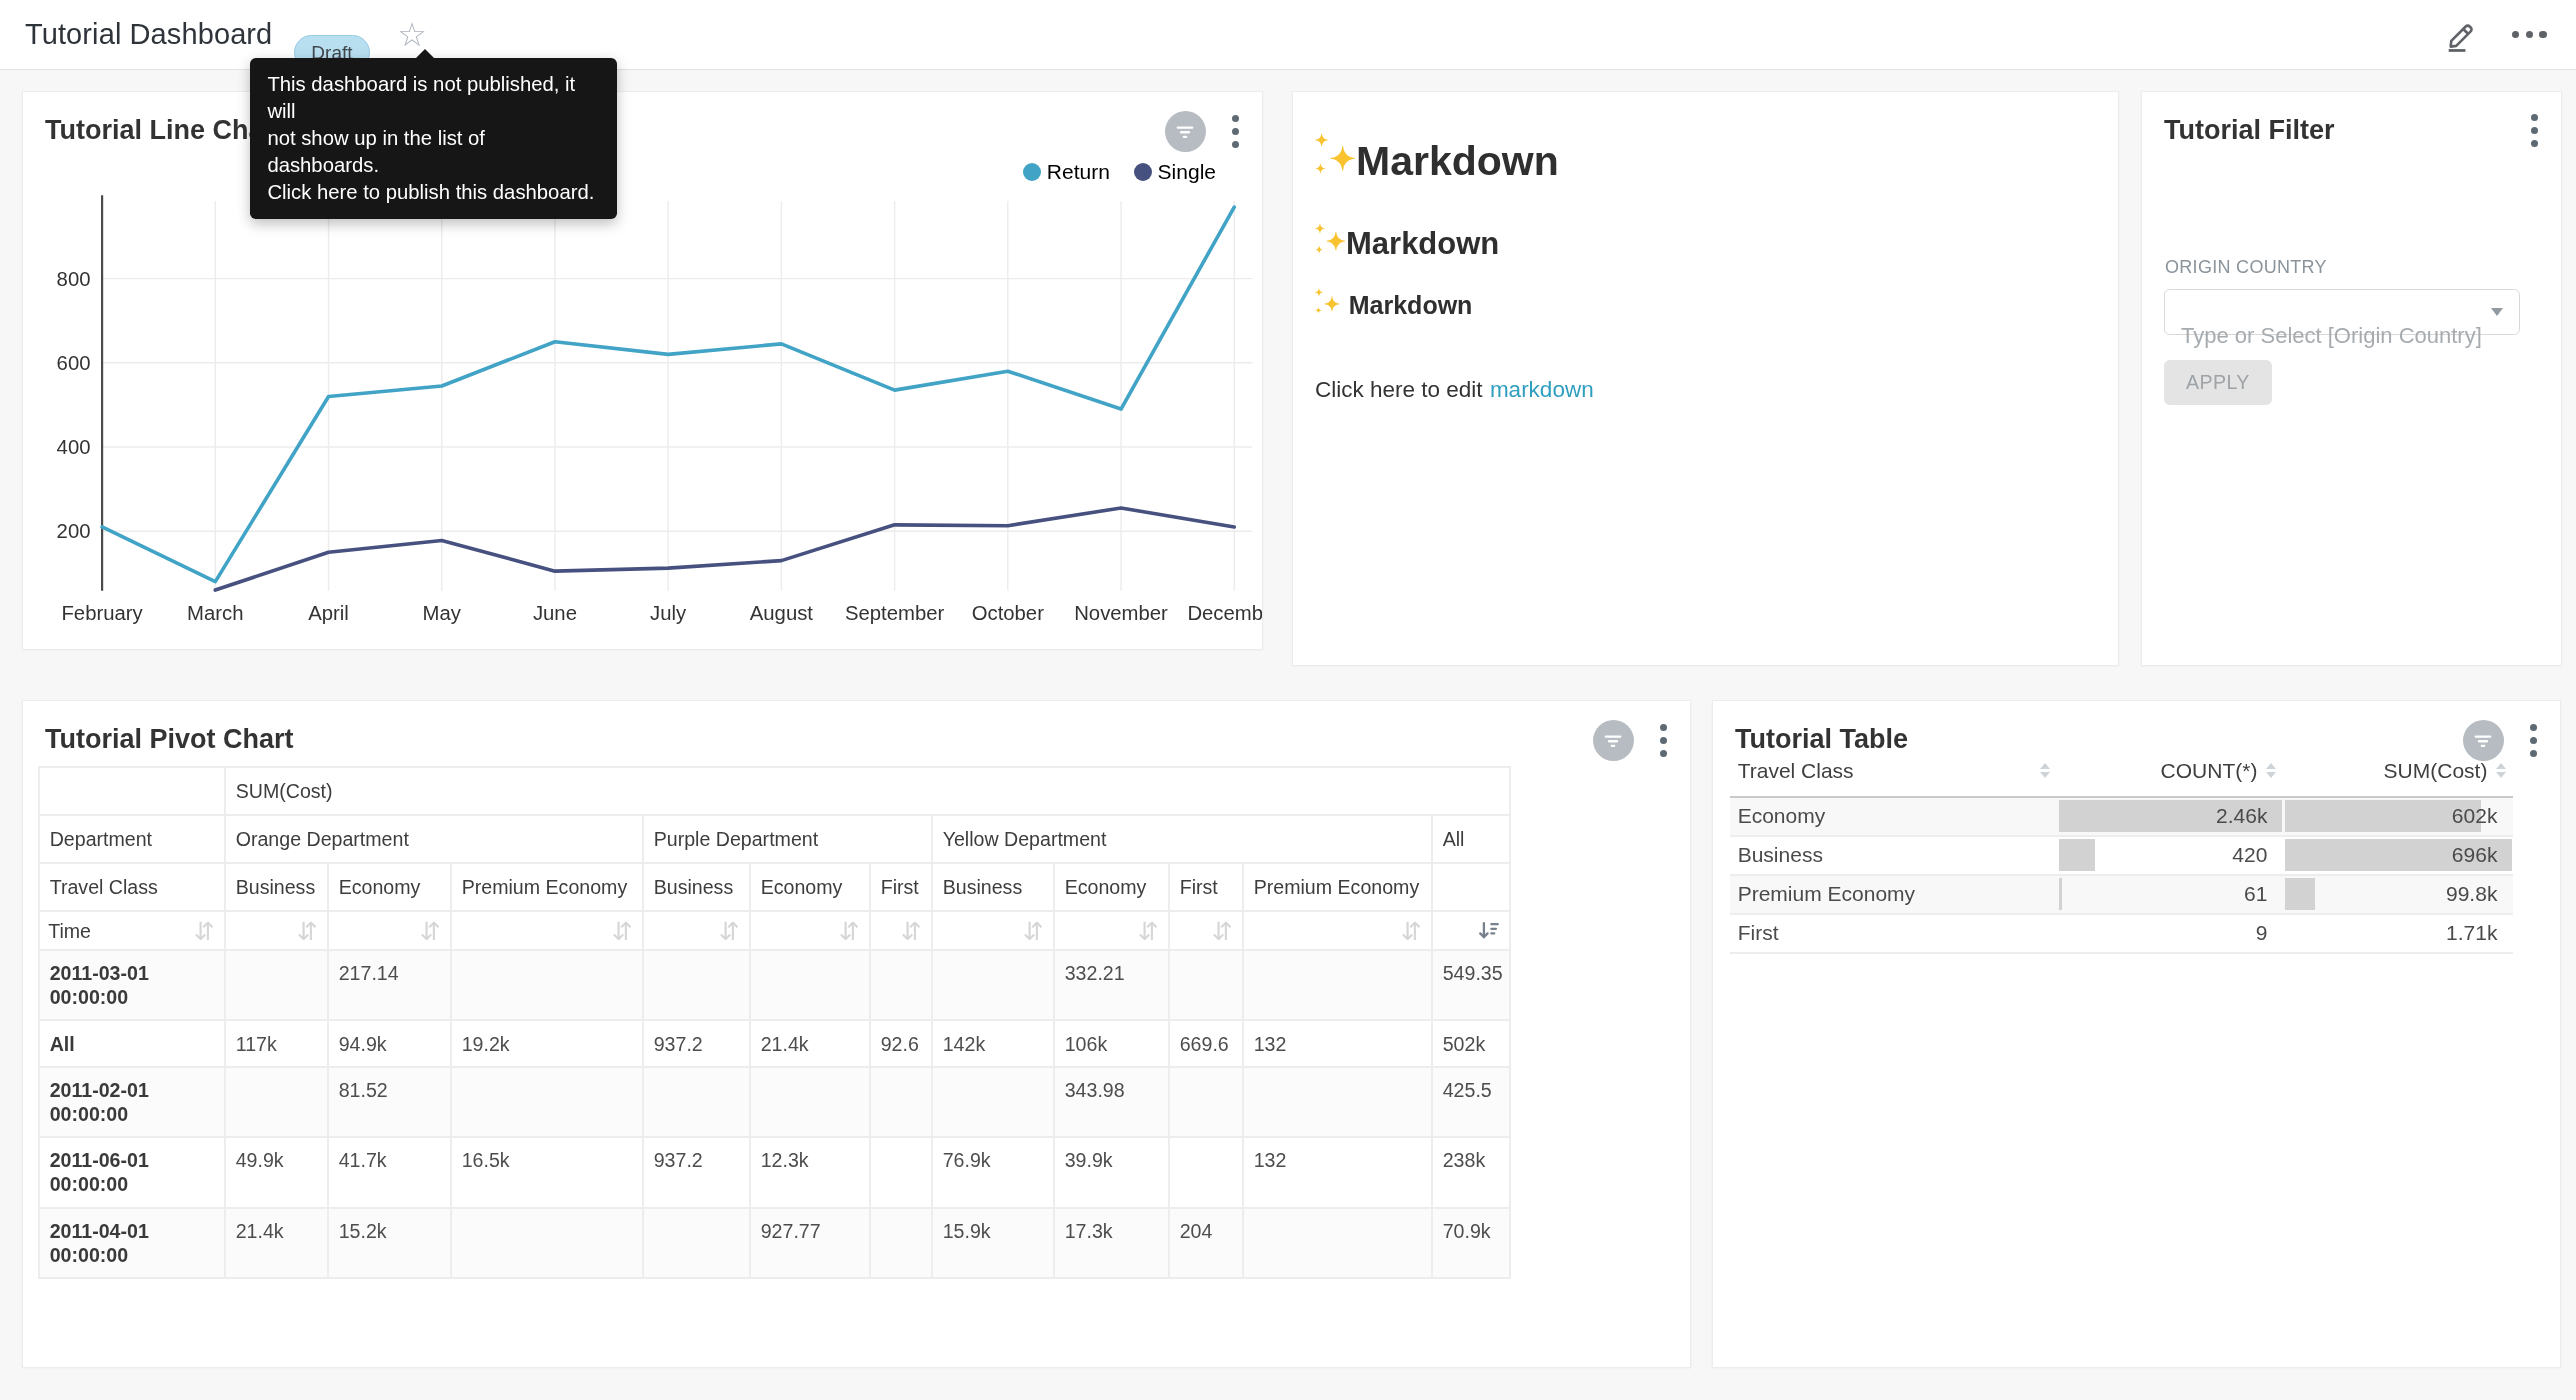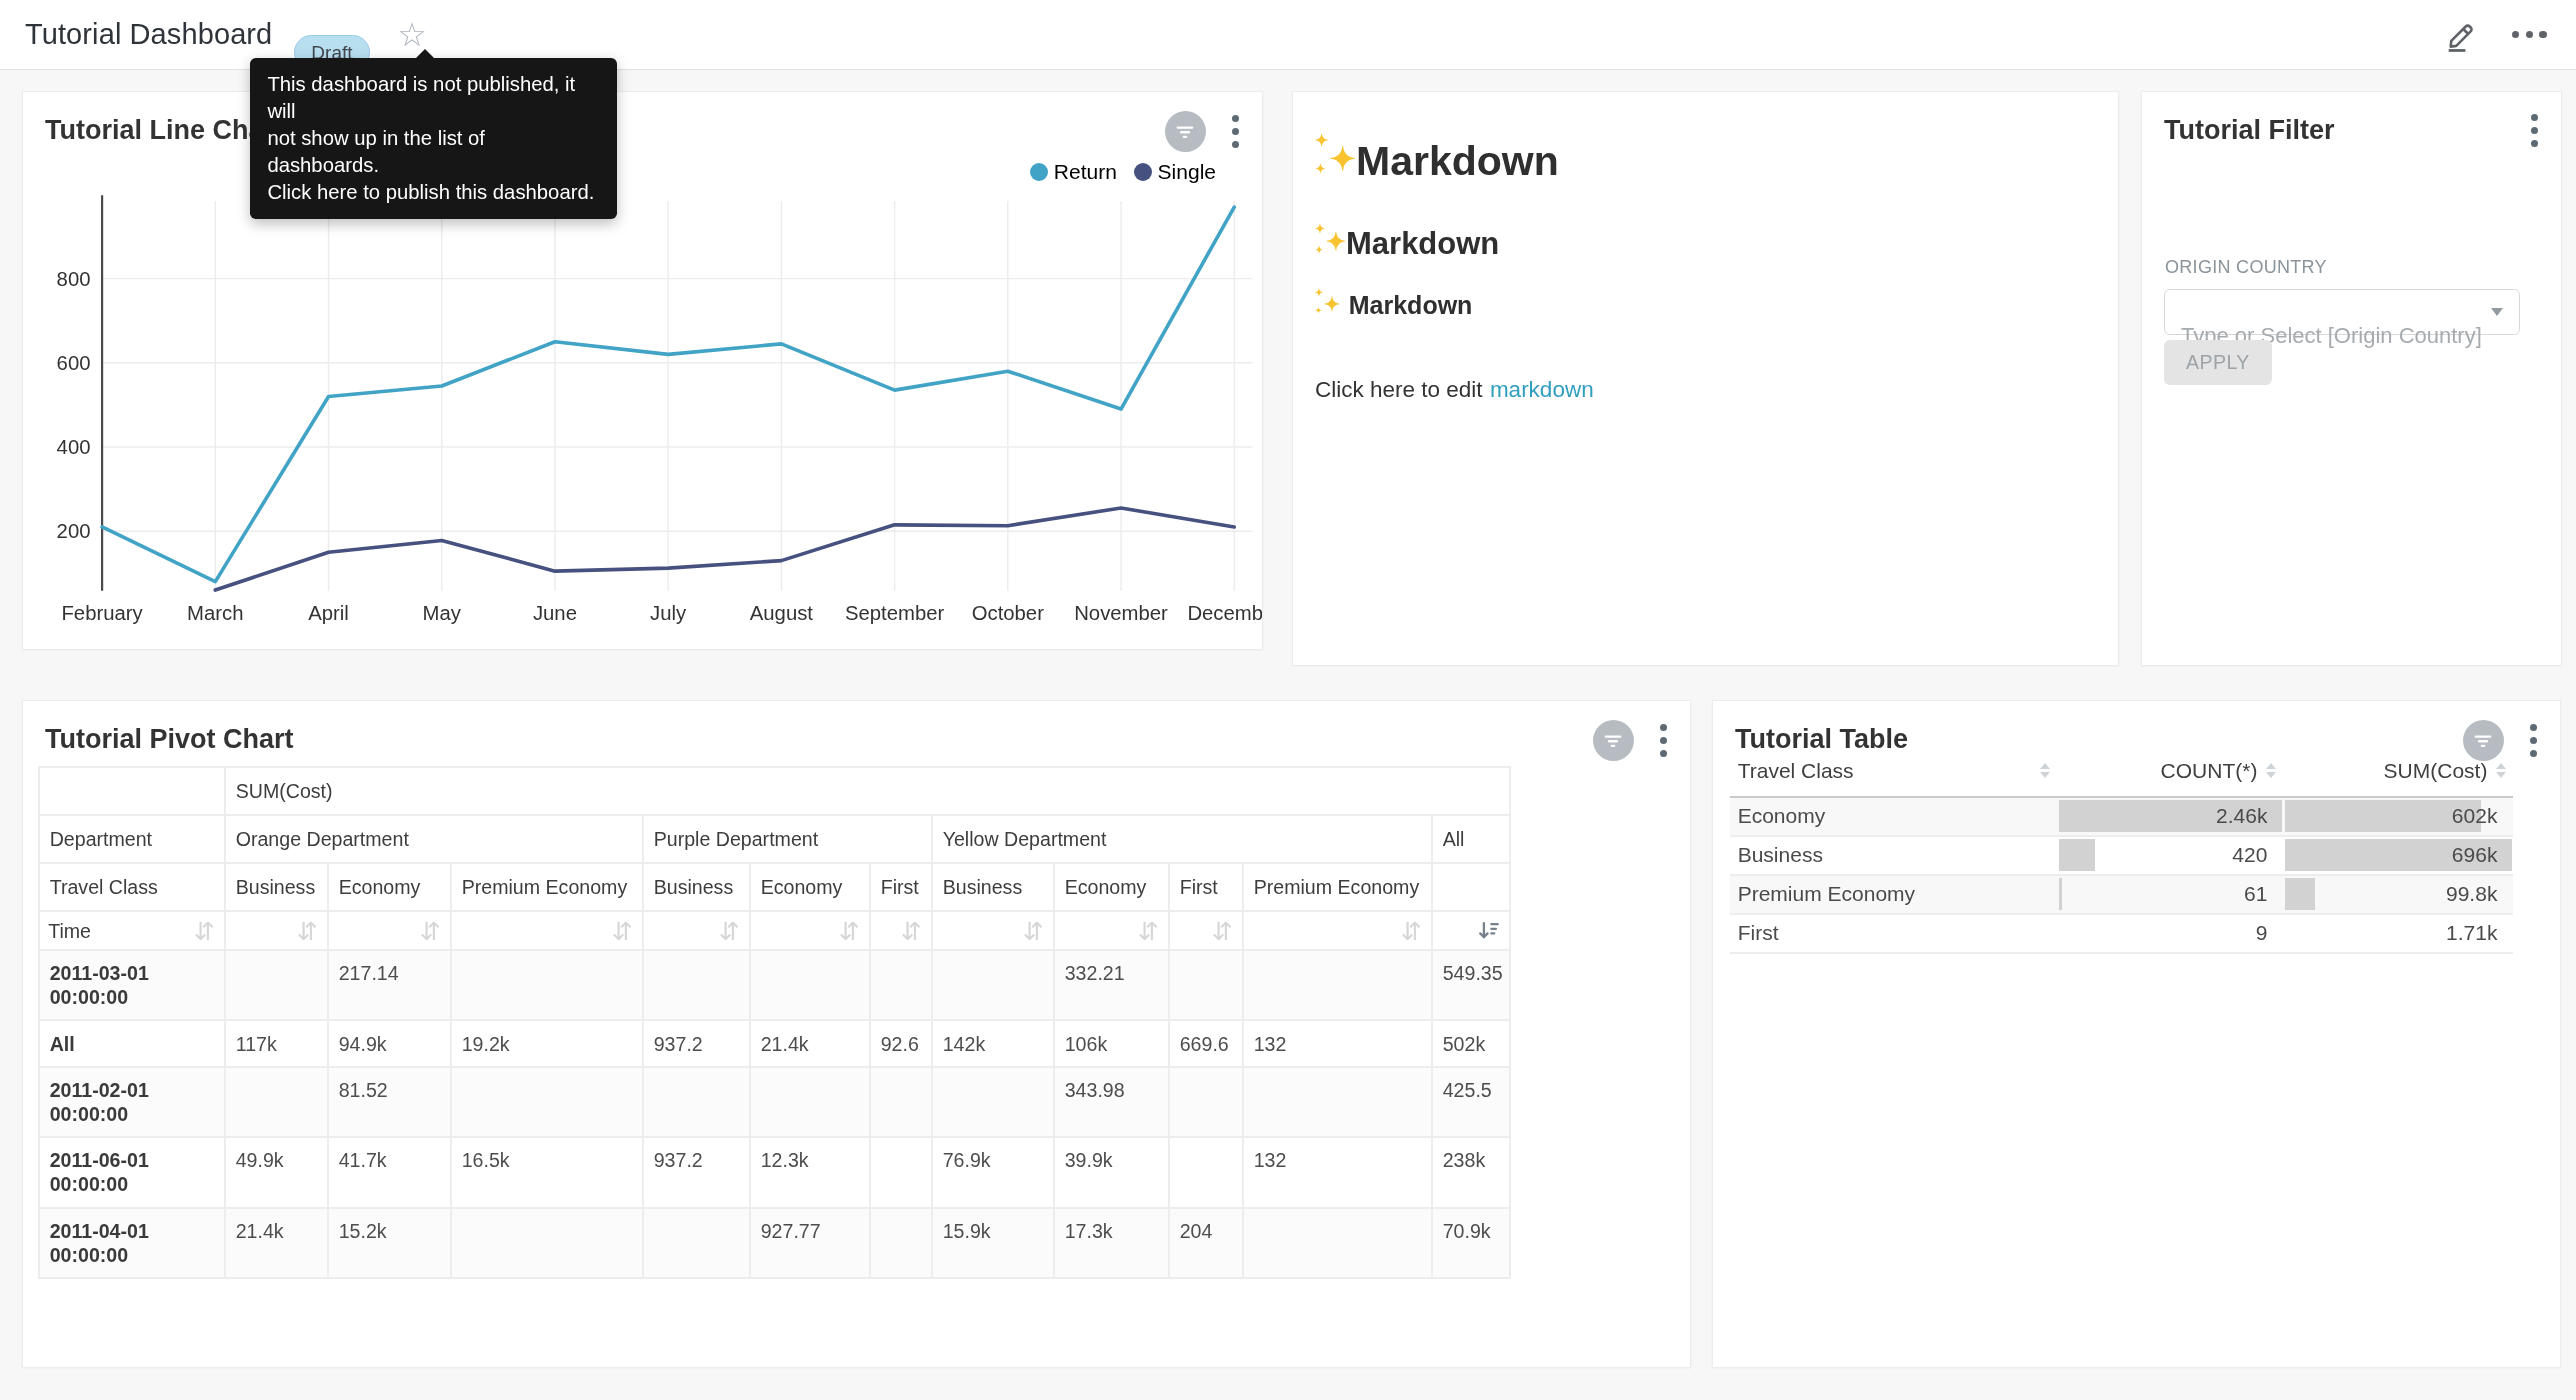--- a/index.html
+++ b/index.html
@@ -57,21 +57,21 @@
   .card-title { position:absolute; left:22px; top:23px; font-size:27px; font-weight:600; color:#333; }
   .card-icons { position:absolute; top:19px; right:20.3px; display:flex; align-items:center; gap:23px; z-index:5; }
   .filter-circle {
     width:41px; height:41px; border-radius:50%; background:#b6bcc1;
     border:none; display:flex; align-items:center; justify-content:center; cursor:pointer;
   }
   .vdots { background:none; border:none; display:flex; flex-direction:column; gap:5.8px; cursor:pointer; padding:2.9px; }
   .vdots i { width:7.3px; height:7.3px; border-radius:50%; background:#5d6973; display:block; }
 
   
-  .legend { position:absolute; top:68px; right:46px; display:flex; gap:17px; z-index:4; }
+  .legend { position:absolute; top:68px; right:46px; display:flex; gap:24px; z-index:4; }
   .legend-item { display:flex; align-items:center; gap:5.8px; font-size:21px; color:#000; cursor:pointer; }
   .legend-item .dot { width:18px; height:18px; border-radius:50%; display:inline-block; }
   #line-chart-svg { position:absolute; left:0; top:0; }
 
   
   .md-body { padding:46px 22px 0 22px; color:#2f2f2f; }
   .md-h1 { font-size:41px; font-weight:700; margin-bottom:41px; }
   .md-h2 { font-size:31px; font-weight:700; margin-bottom:29px; }
   .md-h3 { font-size:25px; font-weight:700; margin-bottom:57px; }
   .md-p  { font-size:22.5px; color:#333; }
@@ -85,21 +85,21 @@
   
   .field-label { position:absolute; left:23px; top:165px; font-size:18px; font-weight:500; color:#8b949b; letter-spacing:0.3px; }
   .select-box {
     position:absolute; left:22px; top:197px; width:356px; height:46px;
     border:1.5px solid #d8d8d8; border-radius:5.8px; background:#fff;
     display:flex; align-items:center; padding:0 16px; cursor:pointer;
   }
   .select-placeholder { font-size:22px; color:#a6abaf; flex:1; white-space:nowrap; overflow:hidden;margin-top:48px; }
   .select-caret { width:0; height:0; border-left:6.5px solid transparent; border-right:6.5px solid transparent; border-top:8px solid #939a9f; margin-left:7.3px; }
   .apply-btn {
-    position:absolute; left:22px; top:248px; height:45px; padding:0 22px;
+    position:absolute; left:22px; top:268px; height:45px; padding:0 22px;
     background:#e4e4e4; color:#9da3a7; border:none; border-radius:5.8px;
     font-size:19.6px; font-family:"Liberation Sans",sans-serif; letter-spacing:0.4px; cursor:not-allowed;
   }
 
   
   .pivot { position:absolute; left:14.5px; top:65px; border-collapse:collapse; table-layout:fixed; width:1472px; font-size:19.6px; }
   .pivot td { border:2.2px solid #ededed; padding:10.2px 10.2px; color:#4d4d4d; line-height:24px; vertical-align:top; overflow:hidden; }
   .pivot thead td { padding:11px 10.2px; color:#3d3d3d; vertical-align:middle; }
   .pivot tr.pv-sort td { padding:6.5px 8.7px; }
   .pivot td.pv-time { font-weight:600; color:#3a3a3a; }

